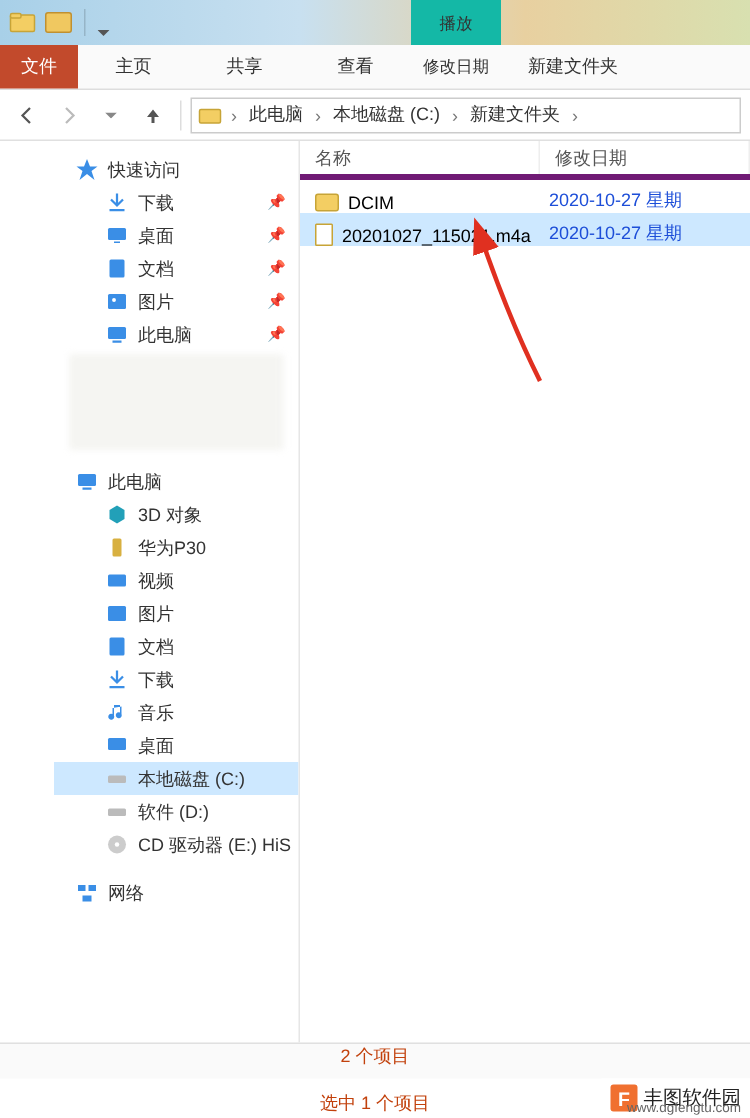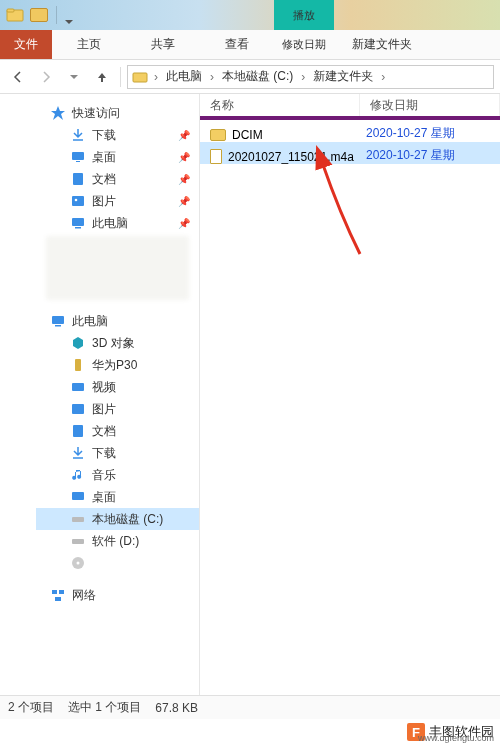--- a/index.html
+++ b/index.html
@@ -57,21 +57,21 @@
   .filerow .fname { flex: 1; display: flex; align-items: center; gap: 6px; padding-left: 10px; }
   .filerow .fdate { width: 140px; padding-left: 6px; color: #1d4ed8; white-space: nowrap; overflow: hidden; }
   .fic-folder { width: 16px; height: 12px; background: #f3ce63; border: 1px solid #c7a437; border-radius: 2px; }
   .fic-file { width: 12px; height: 15px; background: #fff; border: 1px solid #c7a437; border-radius: 1px; }
 
   
   .arrow-wrap { position: absolute; pointer-events: none; }
   .arrow-wrap svg { overflow: visible; }
 
   
-  .status { position: absolute; left: 0; right: 0; bottom: 26px; height: 24px; border-top: 1px solid #e0e0e0; background: #fafafa; display: flex; align-items: center; gap: 14px; padding: 0 8px; color: #404040; }
+  .status { position: absolute; left: 0; right: 0; bottom: 26px; height: 24px; border-top: 1px solid #e0e0e0; background: #fafafa; display: flex; align-items: center; gap: 14px; padding: 0 8px; color: #c2410c; flex-direction: column; }
 
   
   .watermark { position: absolute; right: 0; bottom: 0; height: 26px; display: flex; align-items: center; gap: 4px; padding: 0 6px; background: #fff; }
   .wm-logo { width: 18px; height: 18px; background: #f07030; border-radius: 2px; display: flex; align-items: center; justify-content: center; color: #fff; font-weight: bold; font-size: 13px; }
   .wm-text { color: #222; font-size: 13px; }
   .wm-sub { position: absolute; right: 6px; bottom: 2px; font-size: 9px; color: #666; }
 
   
   .ic-star svg { fill: #3a8ee6; }
   .ic-dl svg { fill: #3a8ee6; }
@@ -312,20 +312,21 @@
           </span>
           <span>软件 (D:)</span>
         </div>
       <div class="tree-item child">
           <span class="ticon ic-cd">
             <svg viewBox="0 0 16 16">
               <circle cx="8" cy="8" r="6" fill="#ccc"></circle>
               <circle cx="8" cy="8" r="1.5" fill="#fff"></circle>
             </svg>
           </span>
+          <span>CD 驱动器 (E:) HiS</span>
         </div>
     </div>
 
     <div class="tree-group">
       <div class="tree-item">
           <span class="ticon ic-net">
             <svg viewBox="0 0 16 16">
               <rect x="2" y="3" width="5" height="4" fill="#3a8ee6"></rect>
               <rect x="9" y="3" width="5" height="4" fill="#3a8ee6"></rect>
               <rect x="5" y="10" width="6" height="4" fill="#3a8ee6"></rect>

